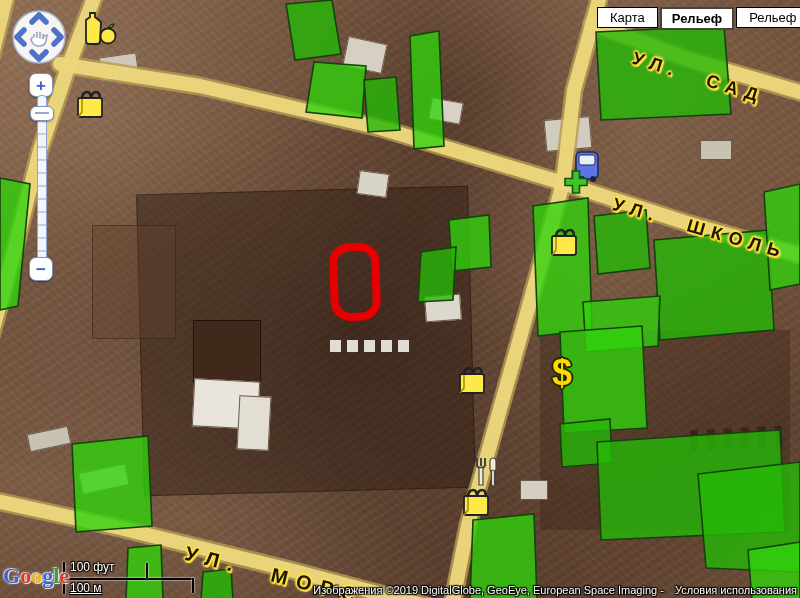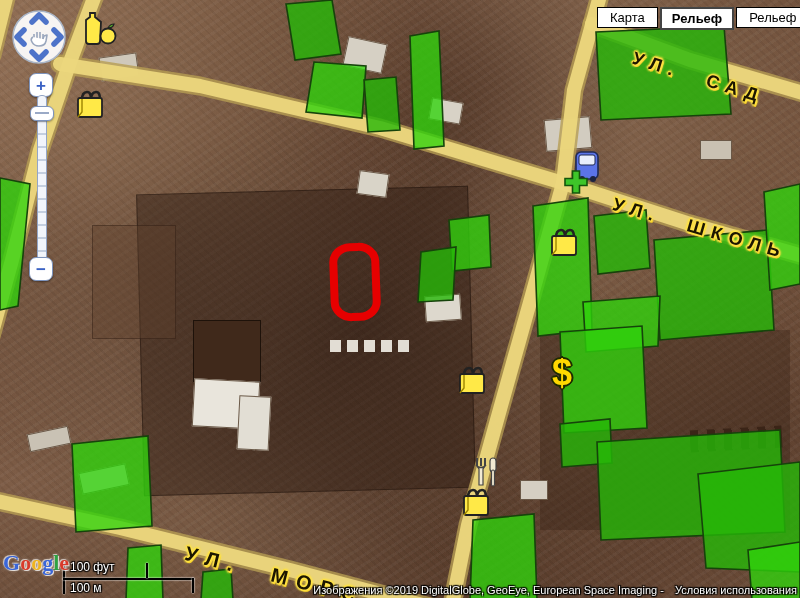--- a/index.html
+++ b/index.html
@@ -51,21 +51,21 @@
     border:1px solid #93a5c6;border-radius:4px;cursor:pointer;
     background-image:repeating-linear-gradient(180deg, transparent 0 11px, #c4cfe0 11px 13px);}
   .z-handle{position:absolute;left:1px;top:33px;width:22px;height:13px;background:#fff;
     border:1px solid #7d93bc;border-radius:6px;cursor:grab;box-shadow:0 1px 2px rgba(0,0,0,.35);}
   .z-handle::after{content:"";position:absolute;left:4px;right:4px;top:5px;height:2px;background:#9aa9c6;}
   
   .scale{position:absolute;left:60px;top:554px;width:150px;height:44px;font-size:12px;color:#fff;}
   .s-line{position:absolute;background:#000;box-shadow:0 0 2px #fff,0 0 1px #fff;}
   .s-label{position:absolute;text-shadow:1px 1px 1px #000,-1px -1px 1px #000,1px -1px 1px #000,-1px 1px 1px #000;}
   
-  .glogo{position:absolute;left:3px;top:550px;font-family:"Liberation Serif",serif;font-weight:bold;
+  .glogo{position:absolute;left:3px;top:563px;font-family:"Liberation Serif",serif;font-weight:bold;
     font-size:22px;letter-spacing:0px;cursor:pointer;
     text-shadow:1px 1px 0 rgba(255,255,255,.75),-1px -1px 0 rgba(255,255,255,.55),0 0 3px rgba(255,255,255,.8);}
   .glogo span{display:inline-block;}
   .gl0,.gl3{color:#3a66d8;} .gl1,.gl5{color:#d83a2a;} .gl2{color:#efb41f;} .gl4{color:#2fa143;}
   
   .attrib{position:absolute;right:3px;bottom:2px;font-size:11px;color:#fff;white-space:nowrap;
     text-shadow:1px 1px 1px #000,-1px -1px 1px #000,1px -1px 1px #000,-1px 1px 1px #000,0 0 2px #000;}
   .attrib a{color:#fff;text-decoration:none;cursor:pointer;margin-left:8px;}
   
   .poi{position:absolute;cursor:pointer;}
@@ -238,21 +238,21 @@
     <button class="mt-btn selected">Рельеф</button>
     <button class="mt-btn">Рельеф</button>
   </div>
 
   <div class="scale">
     <div class="s-line" style="left:3px;top:8px;width:2px;height:32px;"></div>
     <div class="s-line" style="left:3px;top:24px;width:131px;height:2px;"></div>
     <div class="s-line" style="left:86px;top:9px;width:2px;height:15px;"></div>
     <div class="s-line" style="left:132px;top:24px;width:2px;height:15px;"></div>
     <div class="s-label" style="left:10px;top:6px;">100 фут</div>
-    <div class="s-label" style="left:10px;top:27px;">100 м</div>
+    <div class="s-label" style="left:10px;top:27px;text-decoration:underline;">100 м</div>
   </div>
 
   <div class="glogo">
     <span class="gl0">G</span><span class="gl1">o</span><span class="gl2">o</span><span class="gl3">g</span><span class="gl4">l</span><span class="gl5">e</span>
   </div>
 
   <div class="attrib">
     <span>Изображения ©2019 DigitalGlobe, GeoEye, European Space Imaging</span><span> - </span><a>Условия использования</a>
   </div>
 </div>

